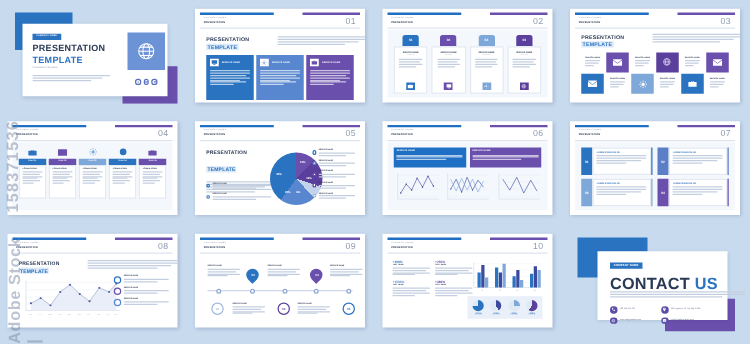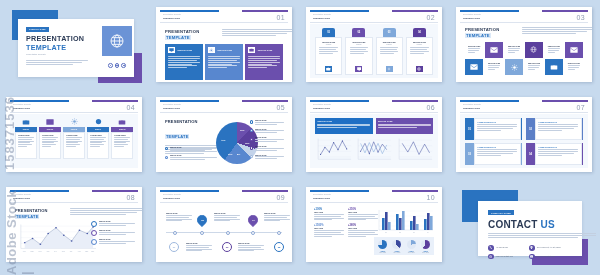--- a/index.html
+++ b/index.html
@@ -140,21 +140,21 @@
   .s10pies { position:absolute; right:4px; top:33px; width:60px; bottom:3px; background:#e9f0fa; display:flex; align-items:center; justify-content:space-around; padding:1.5px; }
   .s10p { text-align:center; }
   .s10pv { font-size:1.7px; font-weight:bold; color:#2a73c0; margin-top:1px; }
   .s10pc { font-size:1.2px; color:#9aa7bb; }
 
   
   .ct-blue { position:absolute; left:10px; top:5px; width:56px; height:32px; background:#2a73c0; }
   .ct-purple { position:absolute; right:8px; bottom:5px; width:56px; height:26px; background:#6b4fad; }
   .ct-card { position:absolute; left:26px; top:16px; right:14px; bottom:14px; background:#fff; box-shadow:0 1px 3px rgba(40,60,100,.16); }
   .ct-pill { position:absolute; left:10px; top:9px; background:#2a73c0; color:#fff; font-size:2.2px; font-weight:bold; padding:1.6px 3px; letter-spacing:.15px; }
-  .ct-h1 { position:absolute; left:10px; top:18px; font-size:10px; font-weight:bold; color:#2b3a55; letter-spacing:.2px; }
+  .ct-h1 { position:absolute; left:10px; top:18px; font-size:13px; font-weight:bold; color:#2b3a55; letter-spacing:.2px; }
   .ct-h1 em { font-style:normal; color:#2a73c0; }
   .ct-par { position:absolute; left:10px; top:32px; width:120px; }
   .ct-grid { position:absolute; left:10px; top:44px; right:10px; display:grid; grid-template-columns:1fr 1.2fr; gap:3px 5px; }
   .ct-item { display:flex; align-items:center; gap:2.2px; }
   .ct-ico { width:5.6px; height:5.6px; border-radius:50%; background:#5b4fa8; display:flex; align-items:center; justify-content:center; flex:none; }
   .ct-tx { font-size:1.6px; color:#5d6b80; }
 
   
   .wm { position:absolute; color:#7b8aa5; opacity:.55; font-weight:bold; pointer-events:none; }
   .wm-v { left:2px; top:96px; font-size:13px; writing-mode:vertical-rl; transform:rotate(180deg); letter-spacing:1px; opacity:.5; }

